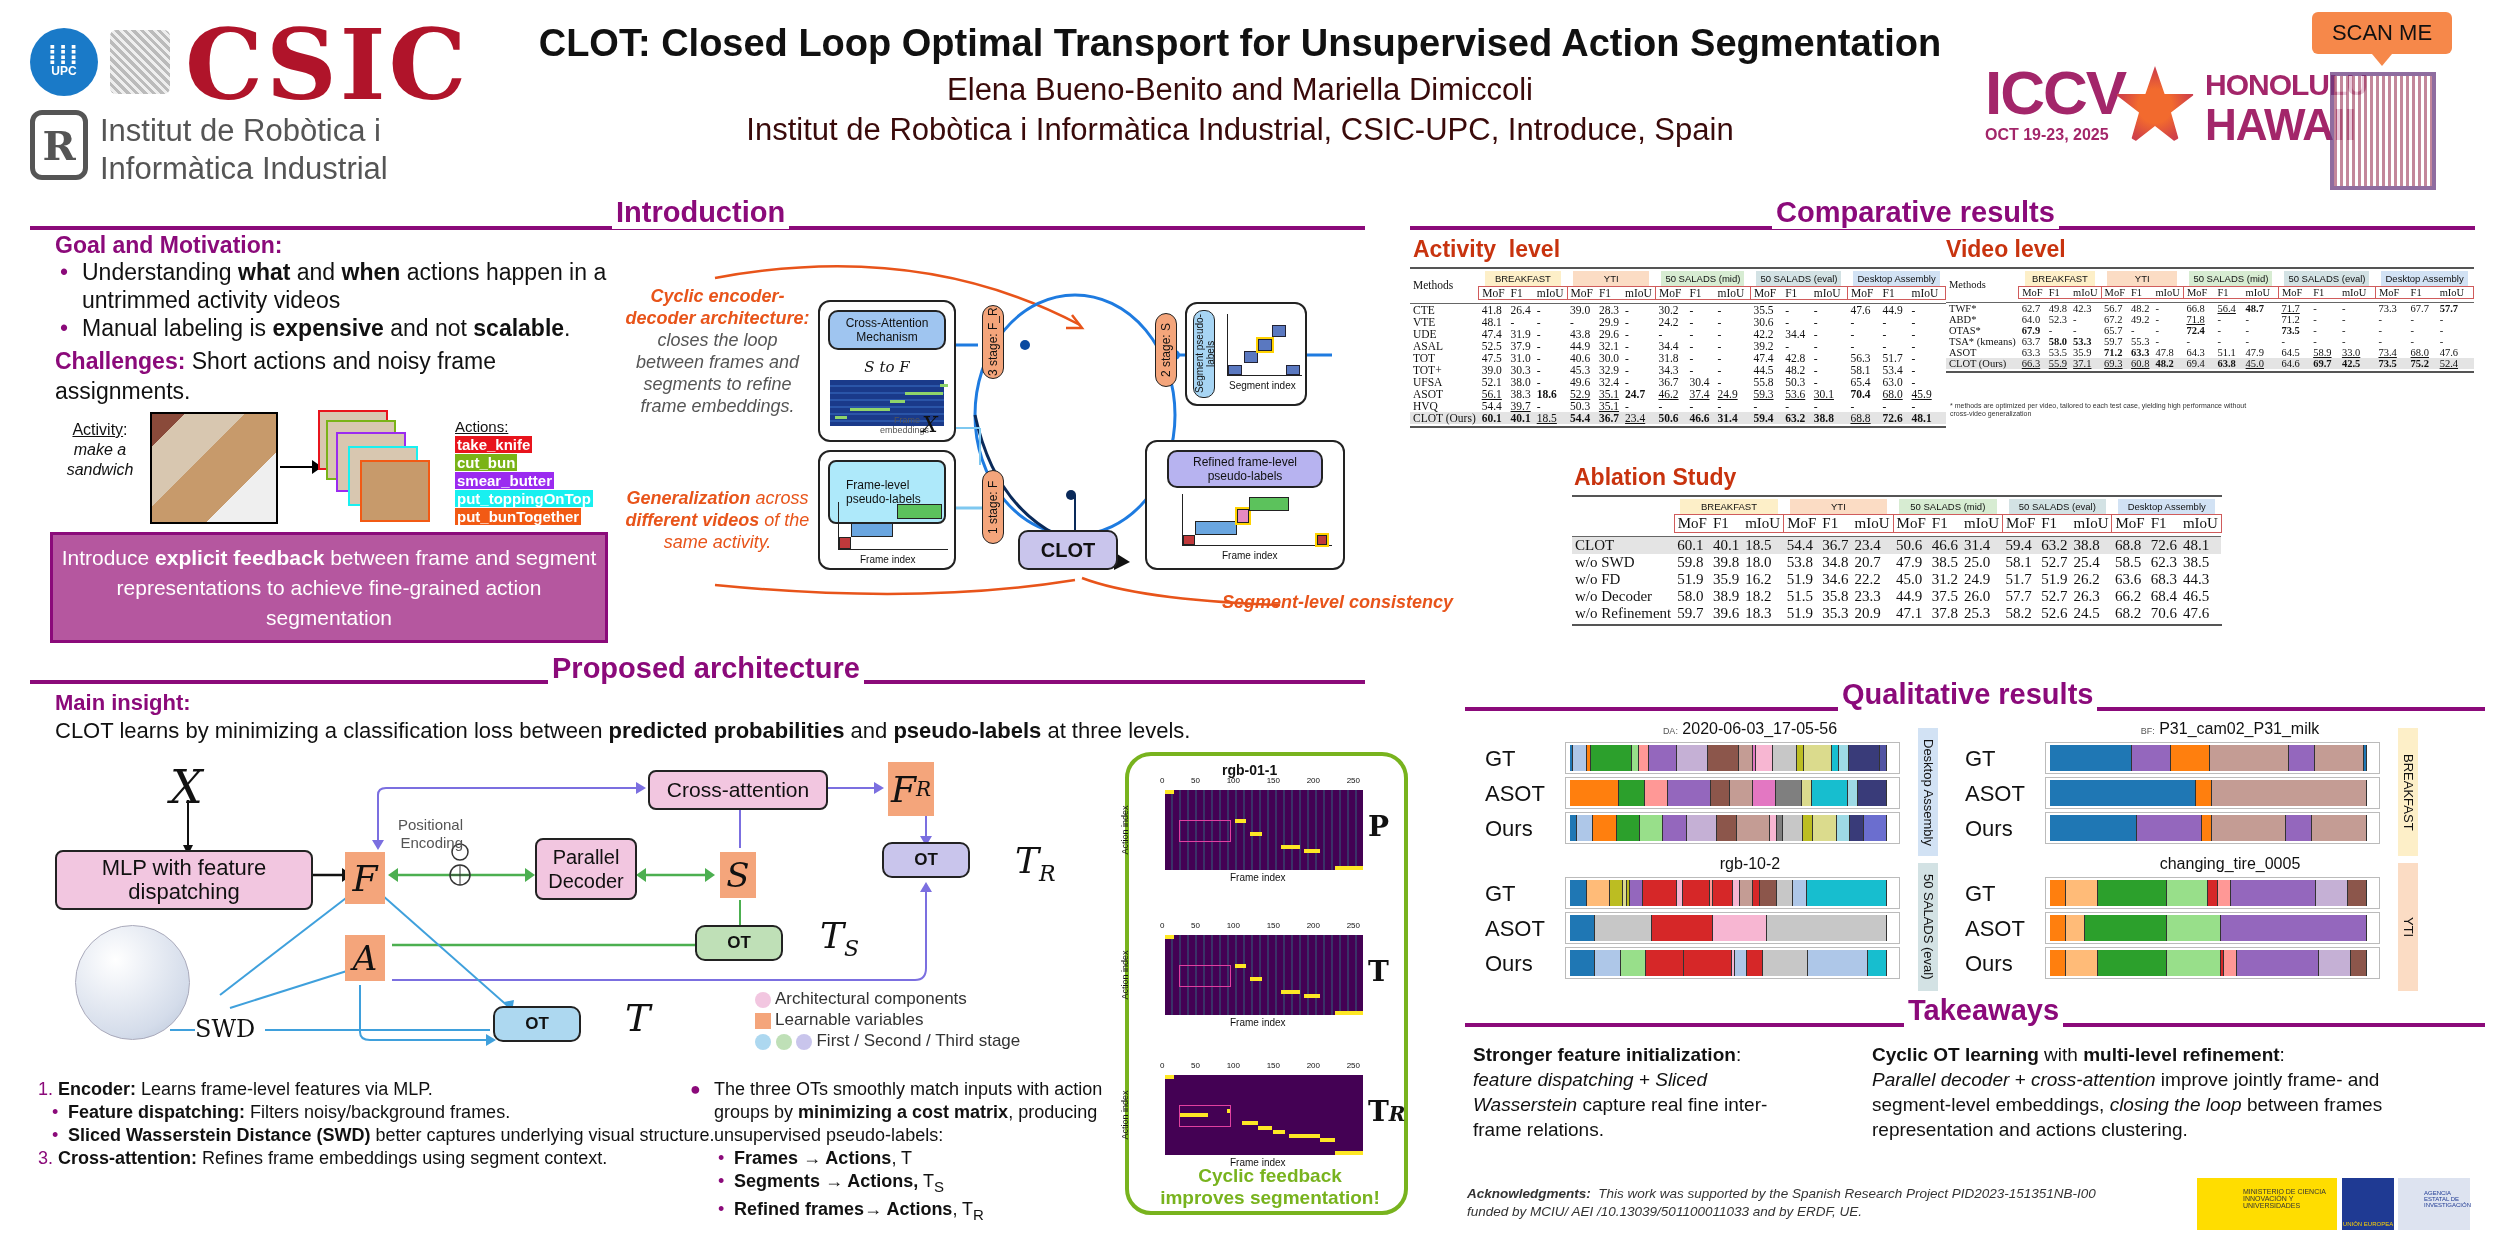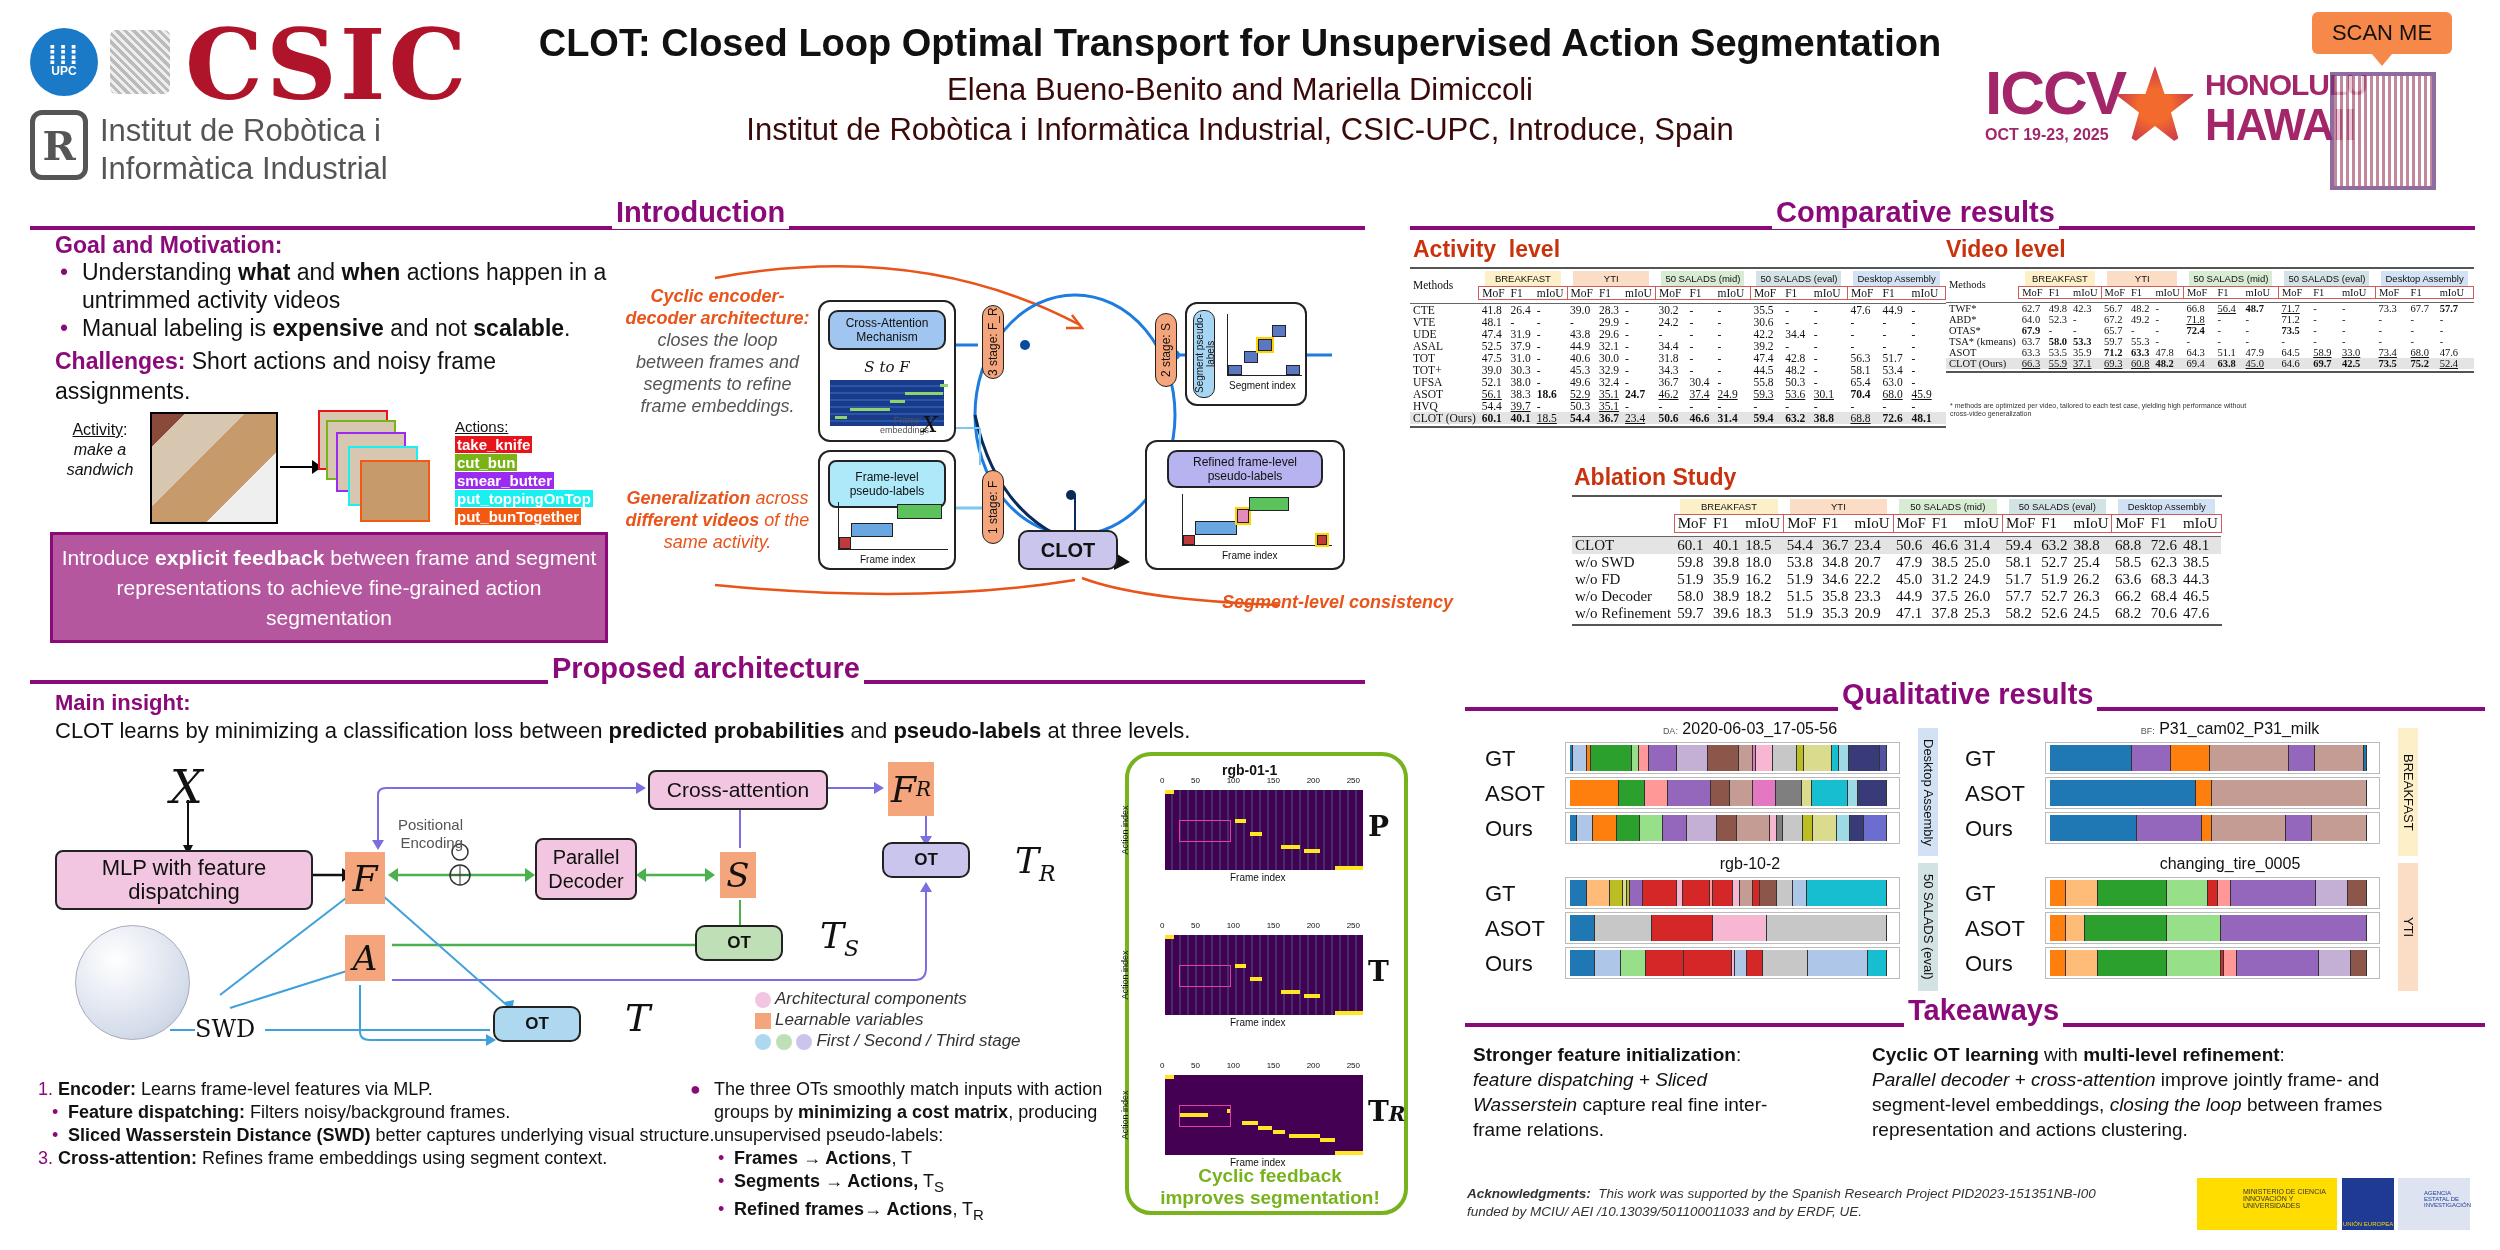--- a/index.html
+++ b/index.html
@@ -143,21 +143,21 @@
     <div style="position:absolute;left:44px;bottom:38px;width:14px;height:12px;background:#5a78c0;border:1px solid #223"></div>
     <div style="position:absolute;left:58px;bottom:0;width:14px;height:10px;background:#5a78c0;border:1px solid #223"></div>
   </div>
   <div style="position:absolute;left:42px;top:76px;font-size:10px">Segment index</div>
 </div>
 
 <div class="abs" style="left:880px;top:415px;font-size:9px;color:#555;line-height:10px;text-align:right;width:40px">Frame embeddings</div>
 <div class="abs" style="left:922px;top:412px;font-family:'DejaVu Serif',serif;font-style:italic;font-size:22px">X</div>
 
 <div class="box" style="left:818px;top:450px;width:138px;height:120px">
-  <div style="margin:8px;background:#aee9fa;border:2px solid #222;border-radius:8px;font-size:12px;text-align:center;padding:8px">Frame-level pseudo-labels</div>
+  <div style="margin:8px;background:#aee9fa;border:2px solid #222;border-radius:8px;font-size:12px;padding:16px">Frame-level pseudo-labels</div>
   <div style="position:absolute;left:18px;top:50px;width:110px;height:48px;border-left:1.5px solid #222;border-bottom:1.5px solid #222">
     <div style="position:absolute;left:0;bottom:0;width:12px;height:12px;background:#c0393b;border:1px solid #222"></div>
     <div style="position:absolute;left:12px;bottom:12px;width:42px;height:14px;background:#6aa6e0;border:1px solid #222"></div>
     <div style="position:absolute;left:58px;bottom:30px;width:45px;height:15px;background:#5cc25c;border:1px solid #222"></div>
   </div>
   <div style="position:absolute;left:40px;top:102px;font-size:10px">Frame index</div>
 </div>
 
 <div class="pill" style="left:1018px;top:530px;width:100px;height:40px;background:#c9c5ec;font-weight:bold;font-size:20px;border-radius:10px">CLOT</div>
 
@@ -232,21 +232,21 @@
 <div class="var" style="left:345px;top:935px;width:40px;height:46px;font-size:34px">A</div>
 <div class="pill" style="left:882px;top:842px;width:88px;height:36px;background:#c9c5ec;font-weight:bold;font-size:17px;border-radius:10px">OT</div>
 <div class="abs" style="left:1015px;top:840px;font-family:'DejaVu Serif',serif;font-style:italic;font-size:36px">T<sub style="font-size:22px">R</sub></div>
 <div class="pill" style="left:695px;top:925px;width:88px;height:36px;background:#bfe0b7;font-weight:bold;font-size:17px;border-radius:10px">OT</div>
 <div class="abs" style="left:820px;top:915px;font-family:'DejaVu Serif',serif;font-style:italic;font-size:36px">T<sub style="font-size:22px">S</sub></div>
 <div class="pill" style="left:493px;top:1006px;width:88px;height:36px;background:#add8f0;font-weight:bold;font-size:17px;border-radius:10px">OT</div>
 <div class="abs" style="left:625px;top:996px;font-family:'DejaVu Serif',serif;font-style:italic;font-size:38px">T</div>
 <div class="abs" style="left:195px;top:1015px;font-family:'DejaVu Serif',serif;font-size:24px">SWD</div>
 <div class="abs" style="left:75px;top:925px;width:115px;height:115px;border-radius:50%;background:radial-gradient(circle at 35% 30%,#fff,#d4dcea 70%,#b5c2d6);border:1px solid #aab"></div>
 
-<div class="abs" style="left:755px;top:988px;font-size:17px;font-style:italic;line-height:21px;color:#333">
+<div class="abs" style="left:755px;top:988px;font-size:17px;line-height:21px;color:#333">
   <div><span style="display:inline-block;width:16px;height:16px;border-radius:50%;background:#f2c6e0;vertical-align:middle;margin-right:4px"></span><span>Architectural components</span></div>
   <div><span style="display:inline-block;width:16px;height:16px;background:#f4a57b;vertical-align:middle;margin-right:4px"></span><span>Learnable variables</span></div>
   <div><span style="display:inline-block;width:16px;height:16px;border-radius:50%;background:#add8f0;vertical-align:middle"></span> <span style="display:inline-block;width:16px;height:16px;border-radius:50%;background:#bfe0b7;vertical-align:middle"></span> <span style="display:inline-block;width:16px;height:16px;border-radius:50%;background:#c9c5ec;vertical-align:middle;margin-right:4px"></span><span>First / Second / Third stage</span></div>
 </div>
 
 <div class="abs" style="left:38px;top:1078px;width:680px;font-size:18px;line-height:23px">
   <div><span class="purple">1.</span> <b>Encoder:</b><span> Learns frame-level features via MLP.</span></div>
   <div style="padding-left:30px;position:relative"><span style="position:absolute;left:14px;color:#8b0a7a">•</span><b>Feature dispatching:</b><span> Filters noisy/background frames.</span></div>
   <div style="padding-left:30px;position:relative"><span style="position:absolute;left:14px;color:#8b0a7a">•</span><b>Sliced Wasserstein Distance (SWD)</b><span> better captures underlying visual structure.</span></div>
   <div><span class="purple">3.</span> <b>Cross-attention:</b><span> Refines frame embeddings using segment context.</span></div>

